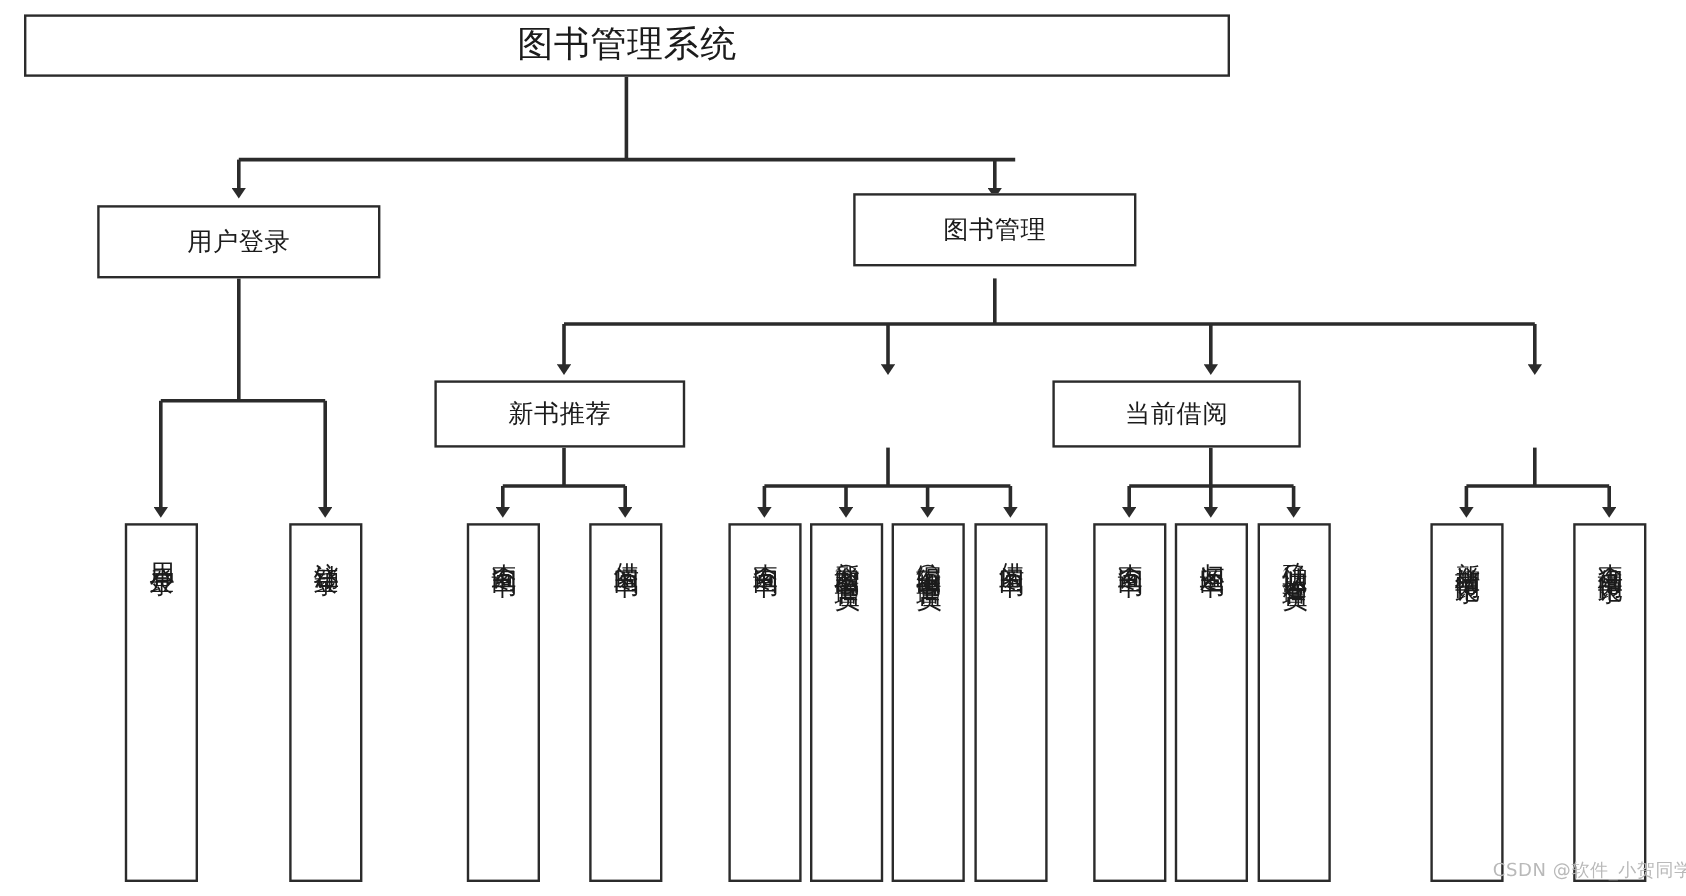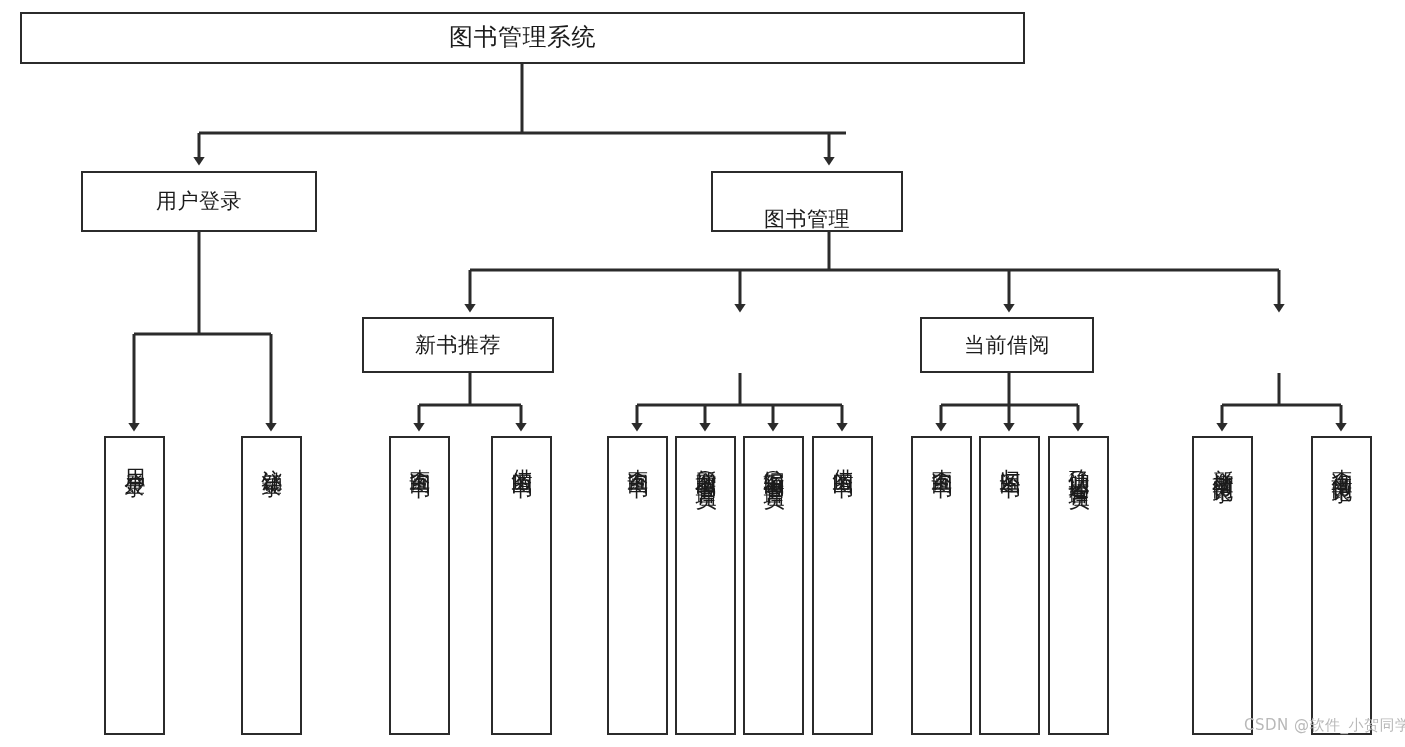--- a/index.html
+++ b/index.html
@@ -50,21 +50,21 @@
   }
   .v-node .node-label {
     writing-mode: vertical-rl;
     text-orientation: upright;
     font-size: 21px;
     letter-spacing: 3px;
     line-height: 1;
     max-height: 284px;
   }
   .root .node-label {
-    font-size: 24px;
+    font-size: 30px;
   }
   .watermark {
     position: absolute;
     left: 1244px;
     top: 716px;
     font-size: 15px;
     color: #b9b9b9;
     letter-spacing: 0.5px;
     z-index: 3;
     white-space: nowrap;
@@ -125,28 +125,28 @@
     </g>
   </svg>
 
   <div class="node h-node root" style="left:20px; top:12px; width:1005px; height:52px;">
     <span class="node-label">图书管理系统</span>
   </div>
 
   <div class="node h-node" style="left:81px; top:171px; width:236px; height:61px;">
     <span class="node-label">用户登录</span>
   </div>
-  <div class="node h-node" style="left:711px; top:171px; width:192px; height:61px;align-items:flex-end;">
+  <div class="node h-node" style="left:711px; top:161px; width:236px; height:61px;">
     <span class="node-label">图书管理</span>
   </div>
 
-  <div class="node h-node" style="left:362px; top:317px; width:192px; height:56px;">
+  <div class="node h-node" style="left:362px; top:317px; width:209px; height:56px;">
     <span class="node-label">新书推荐</span>
   </div>
-  <div class="node h-node" style="left:920px; top:317px; width:174px; height:56px;">
+  <div class="node h-node" style="left:877px; top:317px; width:207px; height:56px;">
     <span class="node-label">当前借阅</span>
   </div>
 
   <div class="node v-node" style="left:104px; top:436px; width:61px; height:299px;">
     <span class="node-label">用户登录</span>
   </div>
   <div class="node v-node" style="left:241px; top:436px; width:61px; height:299px;">
     <span class="node-label">注销登录</span>
   </div>
 

